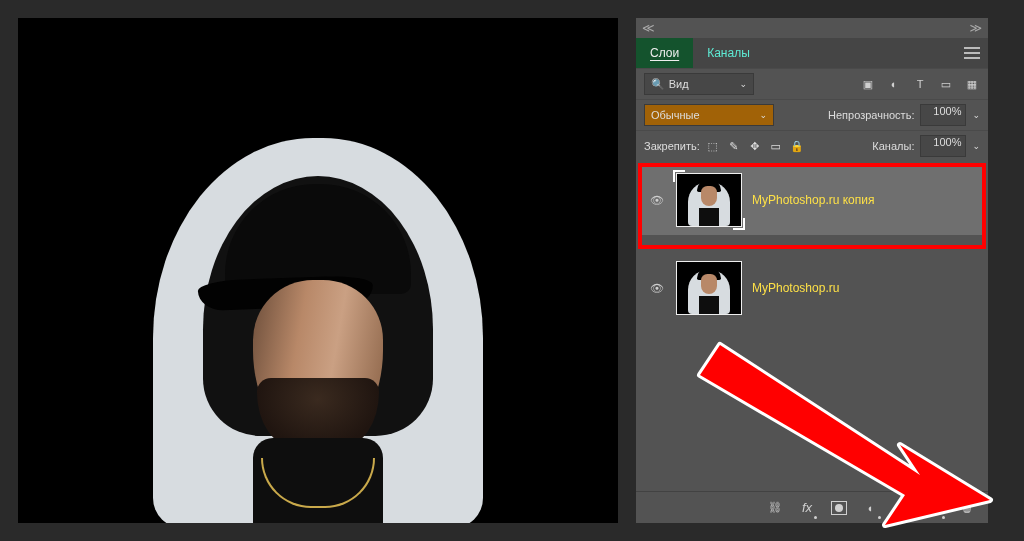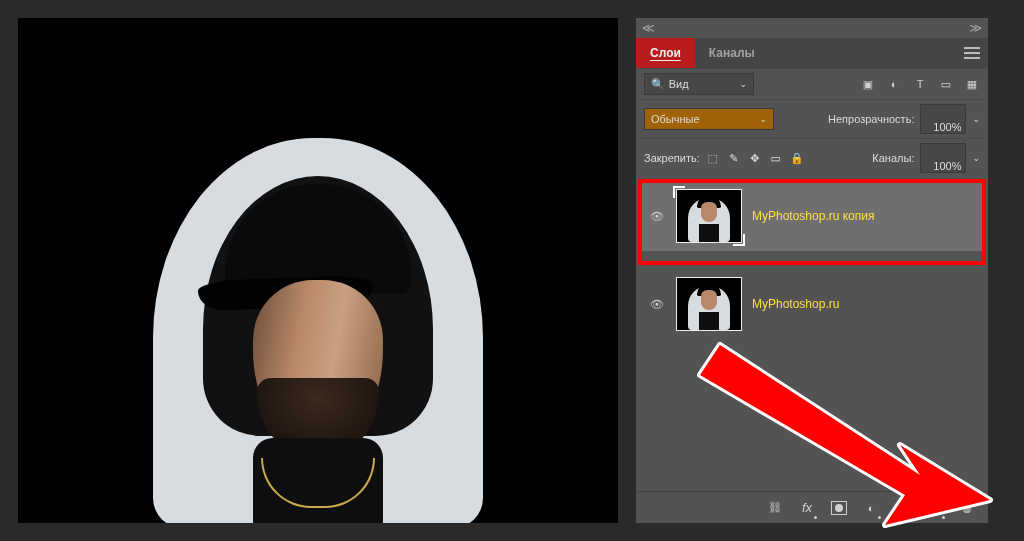--- a/index.html
+++ b/index.html
@@ -130,28 +130,27 @@
       align-items: center;
       background: #454545;
       height: 30px;
     }
     .tab {
       padding: 0 14px;
       height: 100%;
       display: flex;
       align-items: center;
       font-size: 12px;
-      color: #a3a3a3;
+      color: #5eead4;
       cursor: default;
-      font-weight: bold;
     }
     .tab.active {
-      background: #b91c1c;
+      background: #14532d;
       color: #eee;
-      font-weight: 700;
+      font-weight: 400;
       text-decoration: underline;
       text-underline-offset: 3px;
     }
     .tabs .menu {
       margin-left: auto;
       padding: 0 8px;
       display: flex; flex-direction: column; gap: 3px;
     }
     .tabs .menu span { width: 16px; height: 2px; background: #bbb; }
 
@@ -191,24 +190,24 @@
       align-items: center;
     }
     .ficon {
       width: 16px; height: 16px;
       display: flex; align-items: center; justify-content: center;
       color: #d0d0d0;
     }
     .pct-box {
       background: #474747;
       border: 1px solid #3a3a3a;
-      height: 30px;
+      height: 22px;
       width: 46px;
       display: flex;
-      align-items: flex-end;
+      align-items: flex-start;
       justify-content: flex-end;
       padding: 0 4px;
     }
     .lock-row .icons {
       display: flex; gap: 7px; align-items: center;
     }
     .lock-row .icons .ic {
       width: 14px; height: 14px; display: flex; align-items: center; justify-content: center;
     }
     .mlauto { margin-left: auto; }

